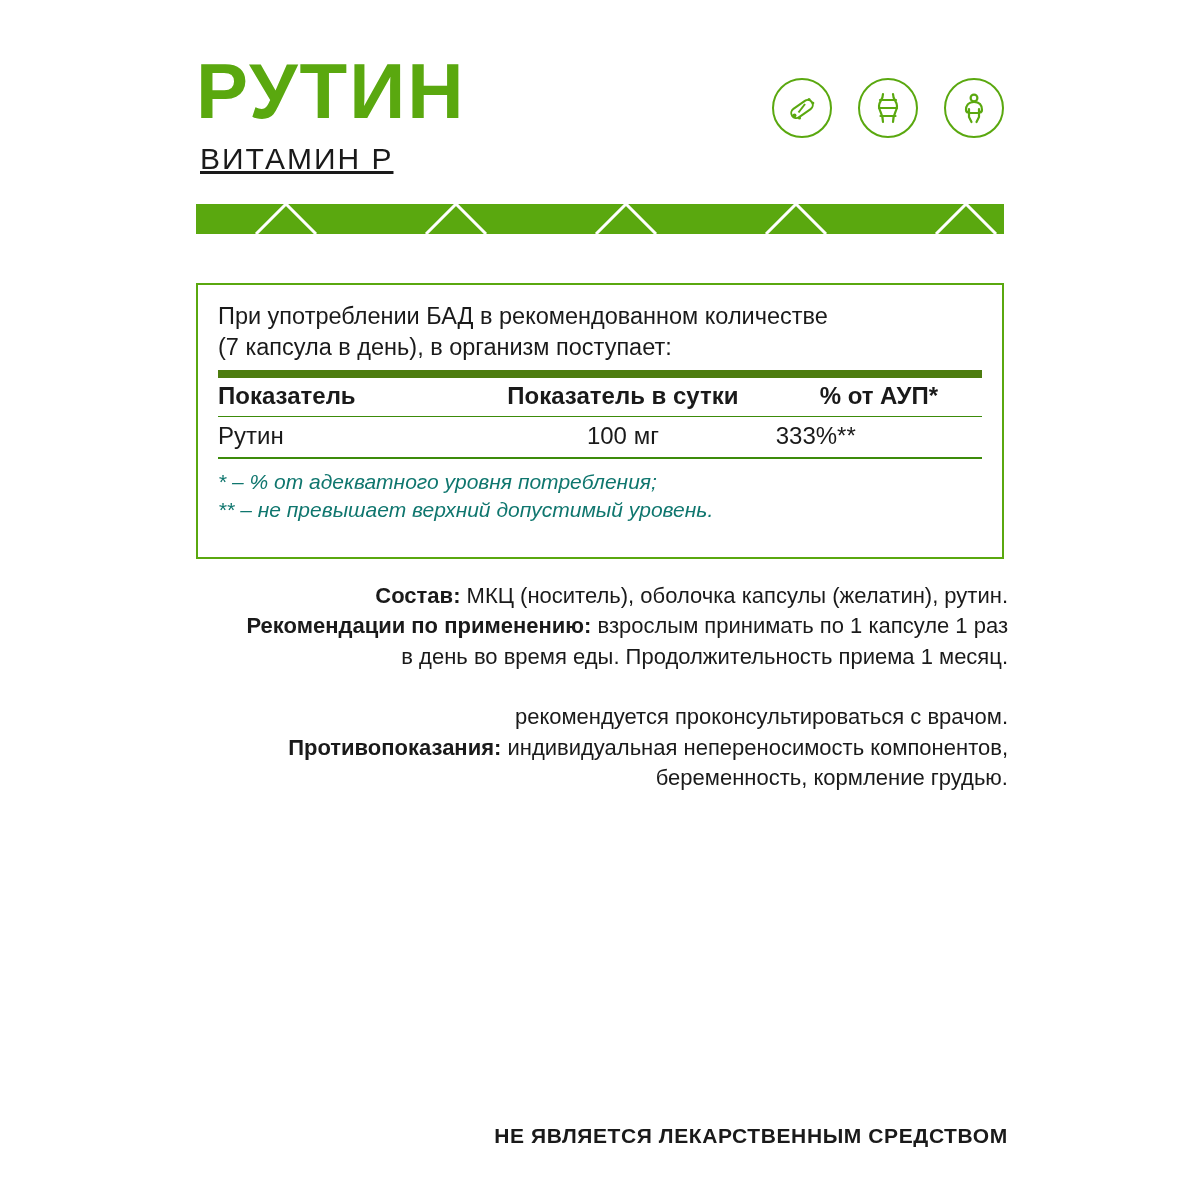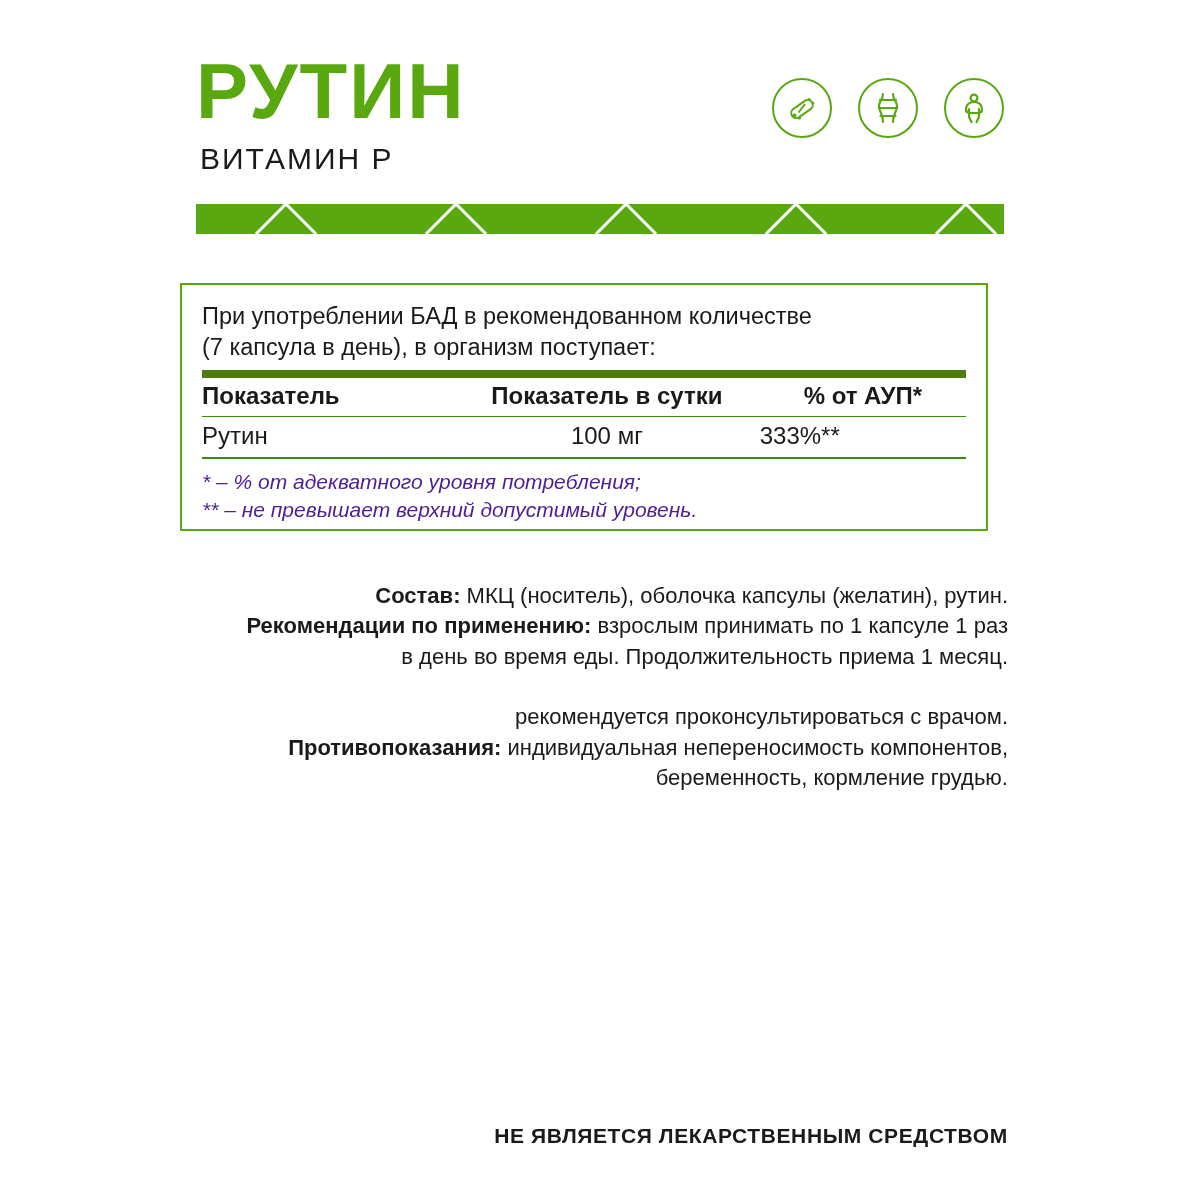--- a/index.html
+++ b/index.html
@@ -36,20 +36,21 @@
     color: #5aa80f;
     line-height: 0.95;
     margin: 0;
   }
   .product-subtitle {
     font-size: 30px;
     font-weight: normal;
     letter-spacing: 2px;
     color: #1a1a1a;
     margin: 14px 0 0 4px;
+    text-decoration: underline;
   }
 
   
   .badges {
     position: absolute;
     right: 196px;
     top: 78px;
     display: flex;
     gap: 26px;
   }
@@ -72,26 +73,26 @@
     top: 204px;
     width: 808px;
     height: 30px;
     overflow: hidden;
   }
   .green-bar svg { display: block; }
 
   
   .info-box {
     position: absolute;
-    left: 180px;
+    left: 196px;
     top: 283px;
     width: 808px;
     border: 2px solid #5aa80f;
     box-sizing: border-box;
-    padding: 16px 20px 4px 20px;
+    padding: 16px 20px 32px 20px;
   }
   .intro {
     font-size: 23.5px;
     line-height: 1.3;
     color: #1a1a1a;
     margin: 0 0 8px 0;
   }
   table.nutrition {
     width: 100%;
     border-collapse: collapse;
@@ -109,21 +110,21 @@
     border-bottom: 2px solid #3c8b0a;
   }
   .col-ind { text-align: left; width: 33%; }
   .col-amt { text-align: center; width: 40%; }
   .col-pct { width: 27%; }
   .footnotes {
     margin-top: 9px;
     font-size: 21px;
     font-style: italic;
     line-height: 1.35;
-    color: #4c1d95;
+    color: #0f766e;
   }
 
   
   .body-text {
     position: absolute;
     left: 196px;
     top: 581px;
     width: 812px;
     font-size: 22px;
     line-height: 1.38;

